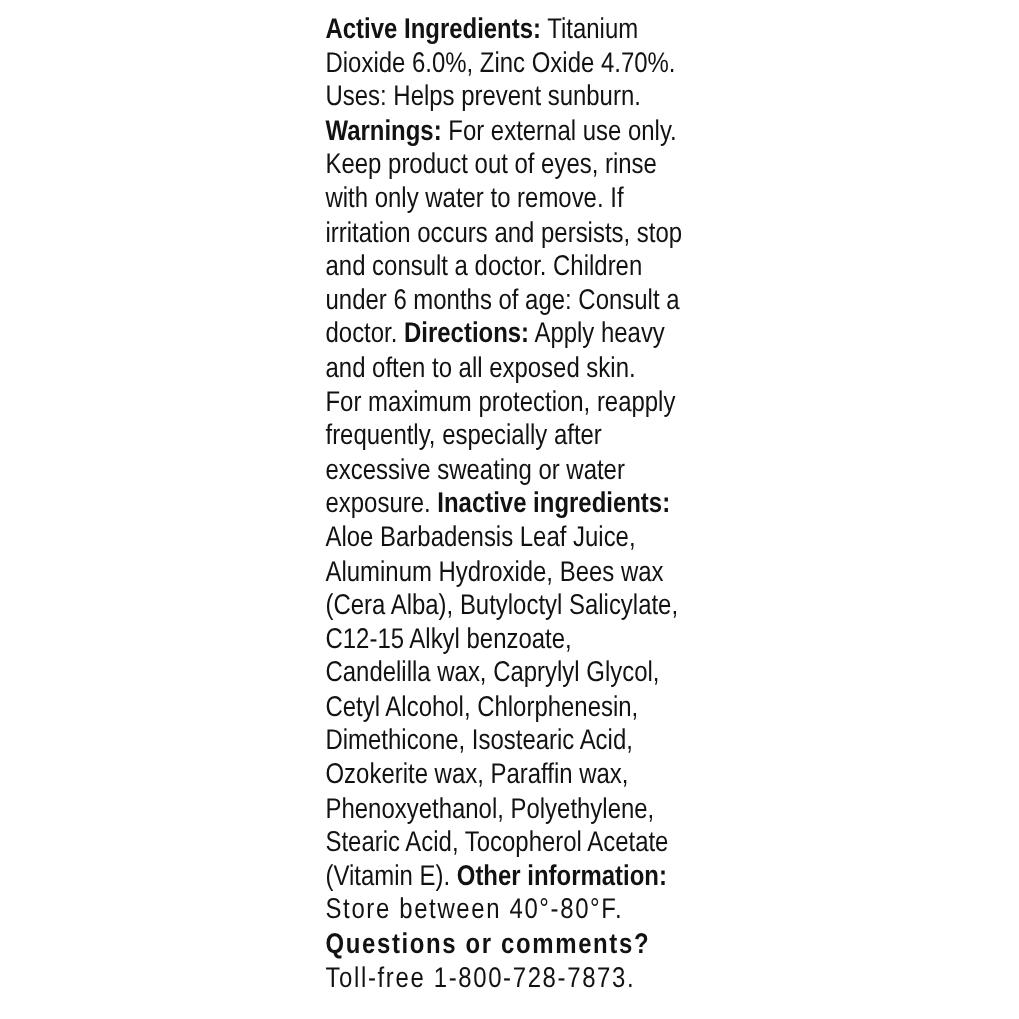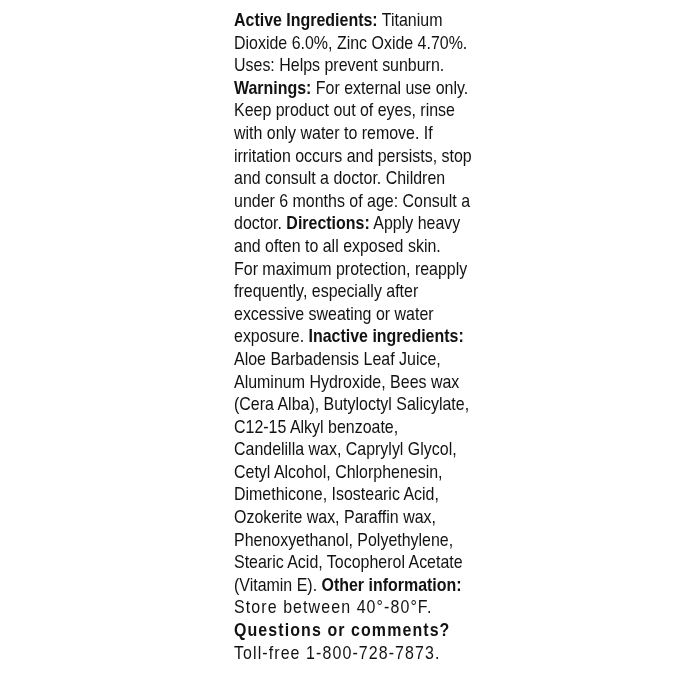--- a/index.html
+++ b/index.html
@@ -9,21 +9,21 @@
   body {
     width: 679px;
     height: 679px;
     background: #ffffff;
     position: relative;
     overflow: hidden;
     font-family: "Liberation Sans", sans-serif;
   }
   .label-panel {
     position: absolute;
-    left: 234px;
+    left: 217px;
     top: 9px;
     width: 300px;
   }
   .label-text {
     font-size: 19px;
     line-height: 22.6px;
     color: #121212;
     transform: scaleX(0.84);
     transform-origin: left top;
     white-space: nowrap;

